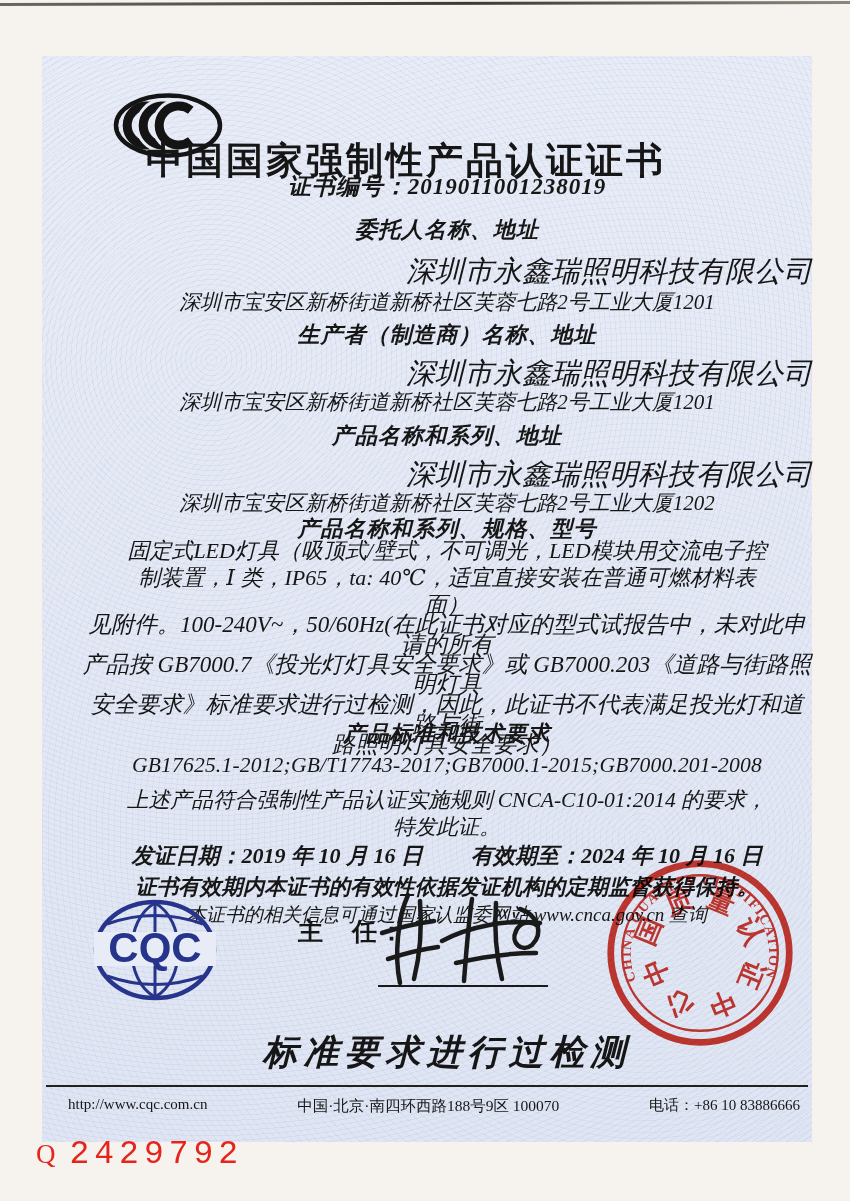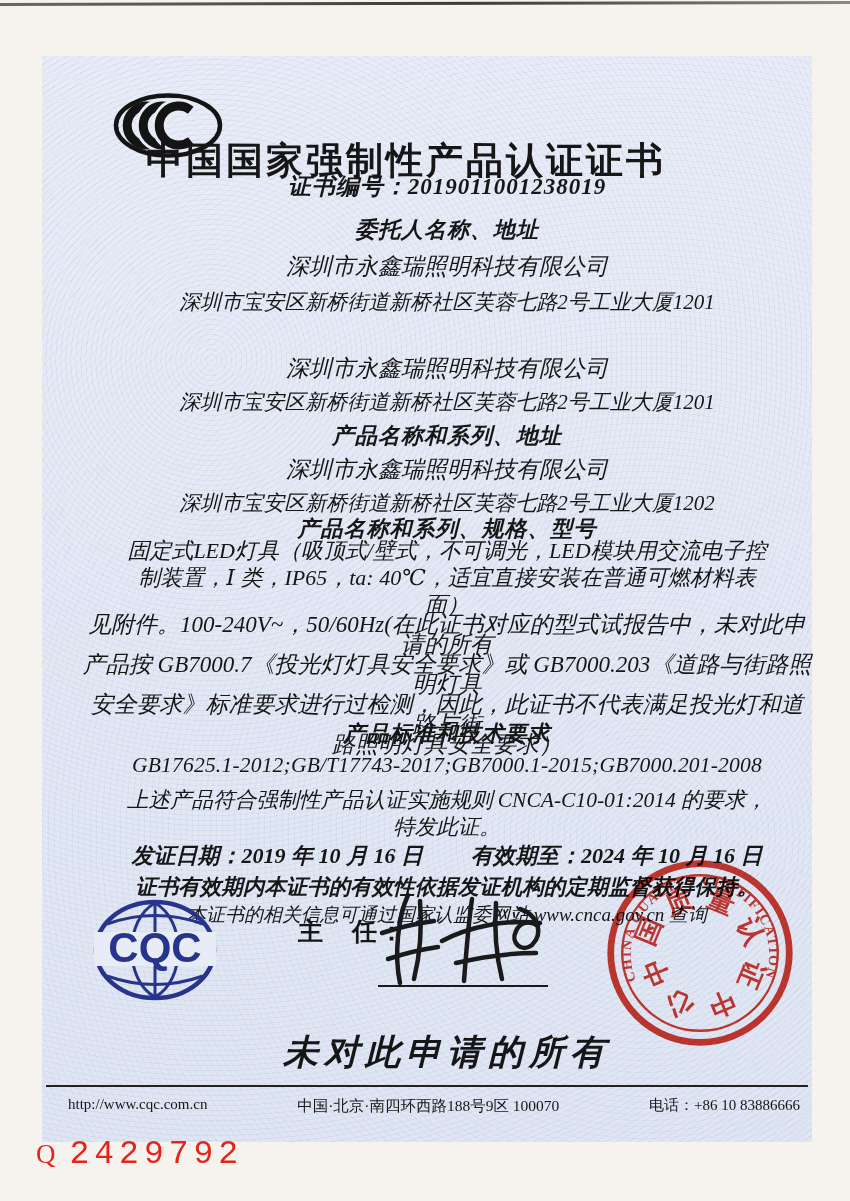--- a/index.html
+++ b/index.html
@@ -17,21 +17,21 @@
     background:
       repeating-radial-gradient(circle at 22% 28%, rgba(120,140,205,.10) 0 1px, rgba(0,0,0,0) 1px 5px),
       repeating-radial-gradient(circle at 78% 72%, rgba(120,140,205,.08) 0 1px, rgba(0,0,0,0) 1px 6px),
       linear-gradient(#e8ecf6,#dfe5f2);
   }
   .cline{position:absolute;left:40px;right:0;text-align:center;line-height:1.25;font-style:italic;}
   .ttl{position:absolute;left:104px;right:0;
     font-size:37px;font-weight:700;letter-spacing:3px;top:60px;margin-top:20px;}
   .certno{top:117px;font-size:23px;font-weight:700;letter-spacing:1px;}
   .h{font-weight:700;font-size:22px;letter-spacing:1px;}
-  .t22{font-size:23px;}
+  .t22{font-size:29px;text-align:right;}
   .t21{font-size:21px;}
   .multi{white-space:pre-line;}
   .desc{top:481px;font-size:22px;line-height:27px;}
   .note{top:559px;font-size:23px;line-height:20px;}
   .codes{top:696px;font-size:21.5px;letter-spacing:.2px;}
   .conf{top:731px;font-size:21.5px;line-height:27px;}
   .dates{top:786px;font-size:22px;font-weight:700;}
   .dates .gap{display:inline-block;width:48px;}
   .validity{top:818px;font-size:21.5px;font-weight:700;}
   .query{top:847px;font-size:19px;}
@@ -68,20 +68,21 @@
     <path d="M77.8,17.2 A19.5,19.5 0 1 0 77.8,47.8" fill="none" stroke="#141414" stroke-width="9"></path>
   </svg>
 
   <div class="ttl">中国国家强制性产品认证证书</div>
   <div class="cline certno">证书编号：2019011001238019</div>
 
   <div class="cline h" style="top:160px">委托人名称、地址</div>
   <div class="cline t22" style="top:197px">深圳市永鑫瑞照明科技有限公司</div>
   <div class="cline t21" style="top:233px">深圳市宝安区新桥街道新桥社区芙蓉七路2号工业大厦1201</div>
 
+  <div class="cline h" style="top:265px">生产者（制造商）名称、地址</div>
   <div class="cline t22" style="top:299px">深圳市永鑫瑞照明科技有限公司</div>
   <div class="cline t21" style="top:333px">深圳市宝安区新桥街道新桥社区芙蓉七路2号工业大厦1201</div>
 
   <div class="cline h" style="top:366px">产品名称和系列、地址</div>
   <div class="cline t22" style="top:400px">深圳市永鑫瑞照明科技有限公司</div>
   <div class="cline t21" style="top:434px">深圳市宝安区新桥街道新桥社区芙蓉七路2号工业大厦1202</div>
 
   <div class="cline h" style="top:459px">产品名称和系列、规格、型号</div>
   <div class="cline desc multi">固定式LED灯具（吸顶式/壁式，不可调光，LED模块用交流电子控
 制装置，Ⅰ 类，IP65，ta: 40℃，适宜直接安装在普通可燃材料表
@@ -142,21 +143,21 @@
       <text x="55.4" y="80.8" transform="rotate(-67.5 55.4 80.8)">国</text>
       <text x="81.5" y="55.4" transform="rotate(-22.5 81.5 55.4)">质</text>
       <text x="118.5" y="55.4" transform="rotate(22.5 118.5 55.4)">量</text>
       <text x="144.6" y="80.8" transform="rotate(67.5 144.6 80.8)">认</text>
       <text x="144.6" y="119.2" transform="rotate(112.5 144.6 119.2)">证</text>
       <text x="118.5" y="144.6" transform="rotate(157.5 118.5 144.6)">中</text>
       <text x="81.5" y="144.6" transform="rotate(-157.5 81.5 144.6)">心</text>
     </g>
   </svg>
 
-  <div class="cline issuer-name">未对此申请的所有</div>
+  <div class="cline issuer-name">标准要求进行过检测</div>
   <div class="foot-rule"></div>
   <div class="foot-row">
     <span>http://www.cqc.com.cn</span>
     <span class="mid">中国·北京·南四环西路188号9区 100070</span>
     <span>电话：+86 10 83886666</span>
   </div>
 </div>
 
 <div class="serial">
   <span class="q">Q</span><span class="digits">2429792</span>

